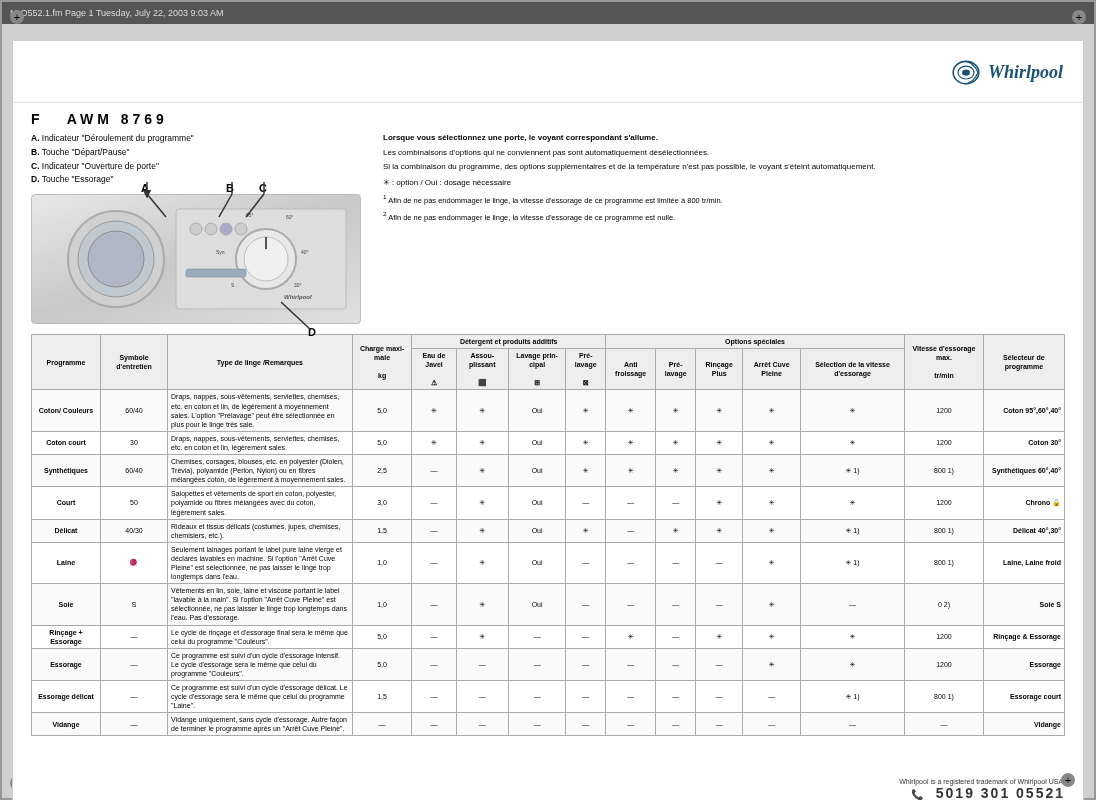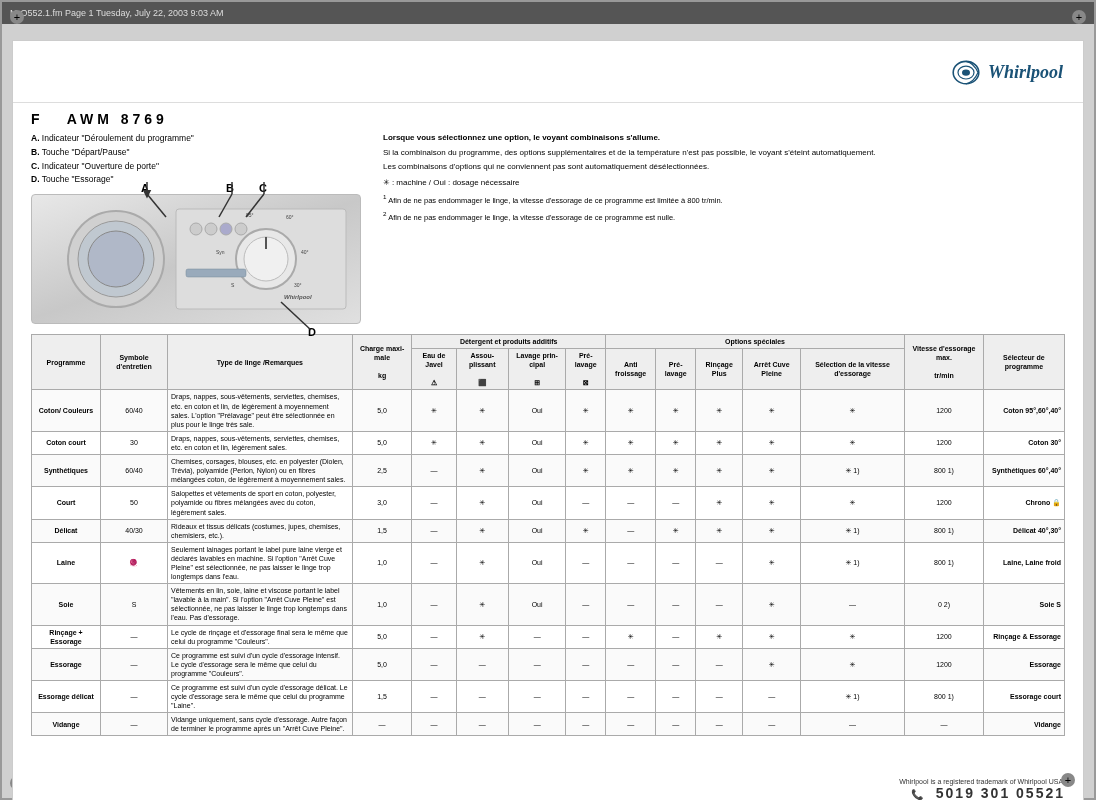--- a/index.html
+++ b/index.html
@@ -274,24 +274,24 @@
                 <text x="265" y="55" font-size="5" fill="#444">40°</text>
                 <text x="258" y="88" font-size="5" fill="#444">30°</text>
                 <text x="195" y="88" font-size="5" fill="#444">S</text>
                 <text x="180" y="55" font-size="5" fill="#444">Syn</text>
               </svg>
             </div>
           </div>
         </div>
 
         <div class="right-section">
-          <p style="font-weight:bold;margin-bottom:3px;">Lorsque vous sélectionnez une option, le voyant combinaisons s'allume.</p>
+          <p style="font-weight:bold;margin-bottom:3px;">Lorsque vous sélectionnez une porte, le voyant correspondant s'allume.</p>
+          <p style="margin-bottom:3px;">Les combinaisons d'options qui ne conviennent pas sont automatiquement désélectionnées.</p>
           <p style="margin-bottom:3px;">Si la combinaison du programme, des options supplémentaires et de la température n'est pas possible, le voyant s'éteint automatiquement.</p>
-          <p style="margin-bottom:3px;">Les combinaisons d'options qui ne conviennent pas sont automatiquement désélectionnées.</p>
-          <p style="margin-top:4px;">✳ : machine / Oui : dosage nécessaire</p>
+          <p style="margin-top:4px;">✳ : option / Oui : dosage nécessaire</p>
           <ul class="note-list">
             <li><sup>1</sup> Afin de ne pas endommager le linge, la vitesse d'essorage de ce programme est limitée à 800 tr/min.</li>
             <li><sup>2</sup> Afin de ne pas endommager le linge, la vitesse d'essorage de ce programme est nulle.</li>
           </ul>
         </div>
       </div>
 
       <div class="table-section">
         <table class="main-table">
           <thead>

